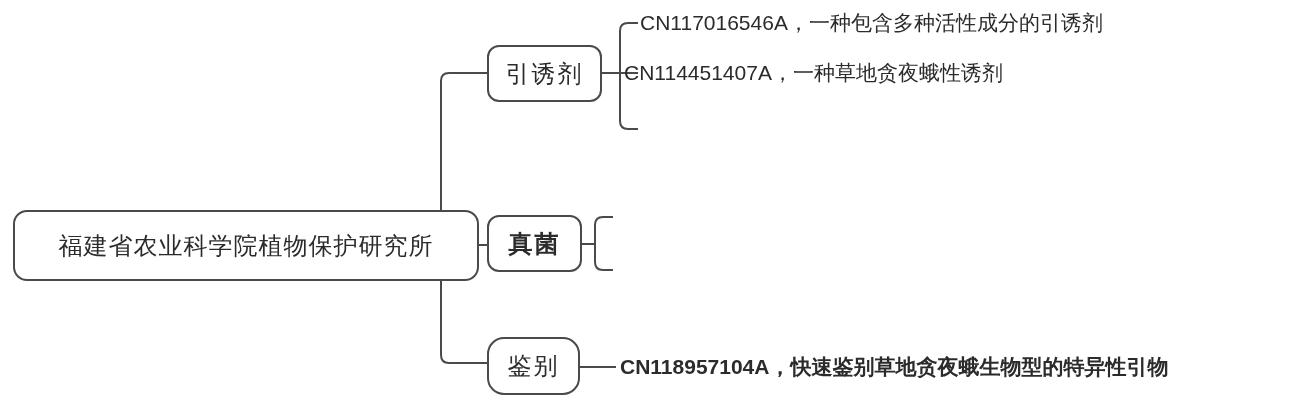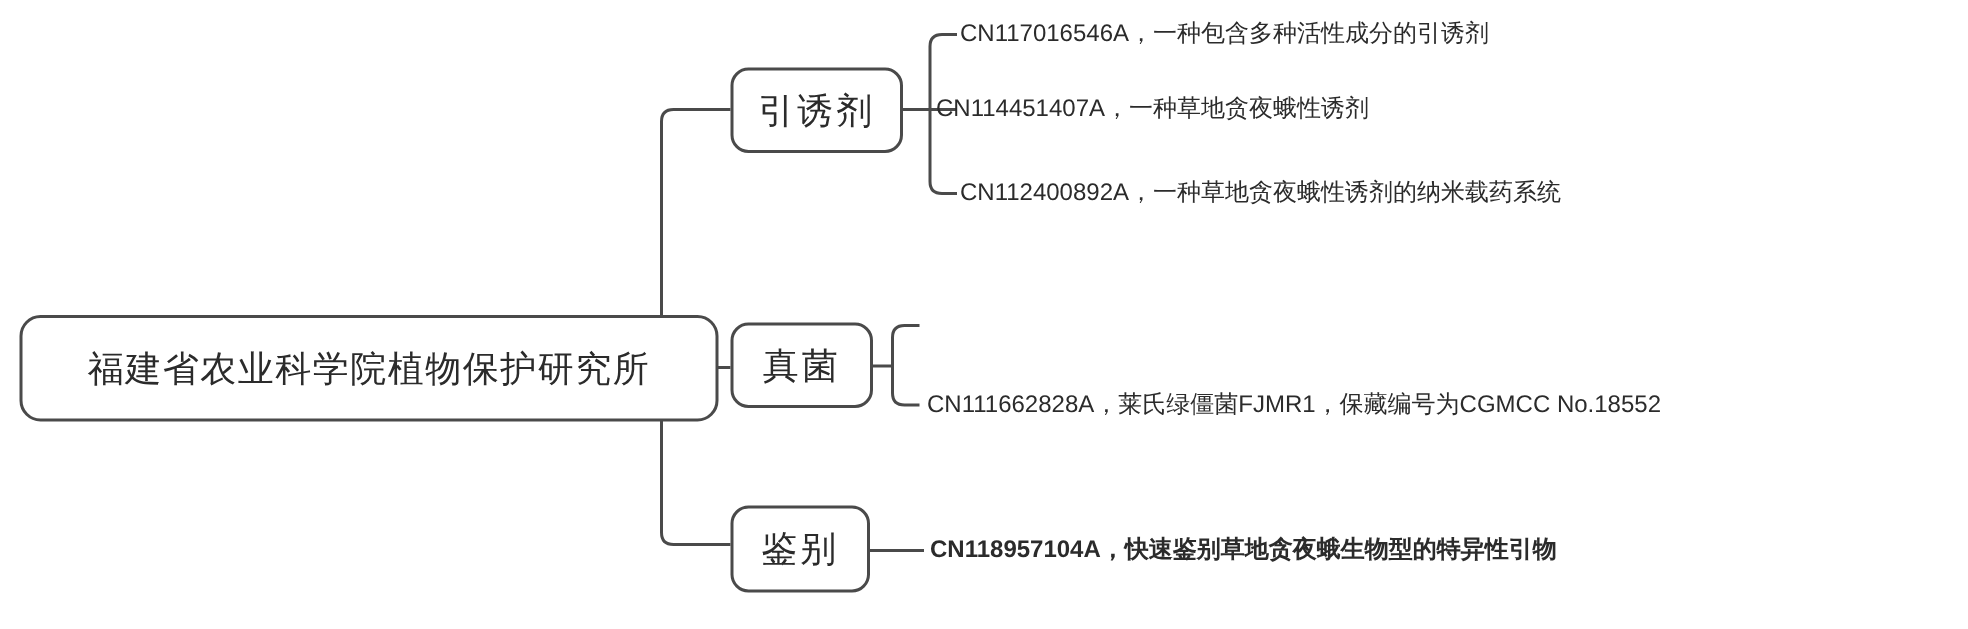--- a/index.html
+++ b/index.html
@@ -44,27 +44,27 @@
     border-radius: 14px;
     font-size: 24px;
     letter-spacing: 1px;
   }
   .node.branch {
     border-radius: 12px;
     font-size: 24px;
     letter-spacing: 2px;
   }
   .node.branch-1 { left: 487px; top: 45px;  width: 115px; height: 57px; }
-  .node.branch-2 { left: 487px; top: 215px; width: 95px;  height: 57px; }
-  .node.branch-3 { left: 487px; top: 337px; width: 93px;  height: 58px; }
+  .node.branch-2 { left: 487px; top: 215px; width: 95px;  height: 57px; font-weight: bold; }
+  .node.branch-3 { left: 487px; top: 337px; width: 93px;  height: 58px; border-radius: 17px; }
   .leaf {
     position: absolute;
     transform: translateY(-50%);
     white-space: nowrap;
-    font-size: 16px;
+    font-size: 21px;
     color: var(--text, #2b2b2b);
   }
   .leaf-1 { left: 640px; top: 23px;  }
   .leaf-2 { left: 624px; top: 73px;  }
   .leaf-3 { left: 640px; top: 129px; }
   .leaf-4 { left: 618px; top: 217px; }
   .leaf-5 { left: 618px; top: 270px; }
   .leaf-6 { left: 620px; top: 367px; font-weight: bold; }
 </style>
 </head>
@@ -97,17 +97,15 @@
   </div>
   <div class="node branch branch-2">
     <span>真菌</span>
   </div>
   <div class="node branch branch-3">
     <span>鉴别</span>
   </div>
 
   <div class="leaf leaf-1">CN117016546A，一种包含多种活性成分的引诱剂</div>
   <div class="leaf leaf-2">CN114451407A，一种草地贪夜蛾性诱剂</div>
-  <div class="leaf leaf-3">CN112400892A，一种草地贪夜蛾性诱剂的纳米载药系统</div>
-  <div class="leaf leaf-5">CN111662828A，莱氏绿僵菌FJMR1，保藏编号为CGMCC No.18552</div>
   <div class="leaf leaf-6">CN118957104A，快速鉴别草地贪夜蛾生物型的特异性引物</div>
 
 </div>
 
 </body></html>

